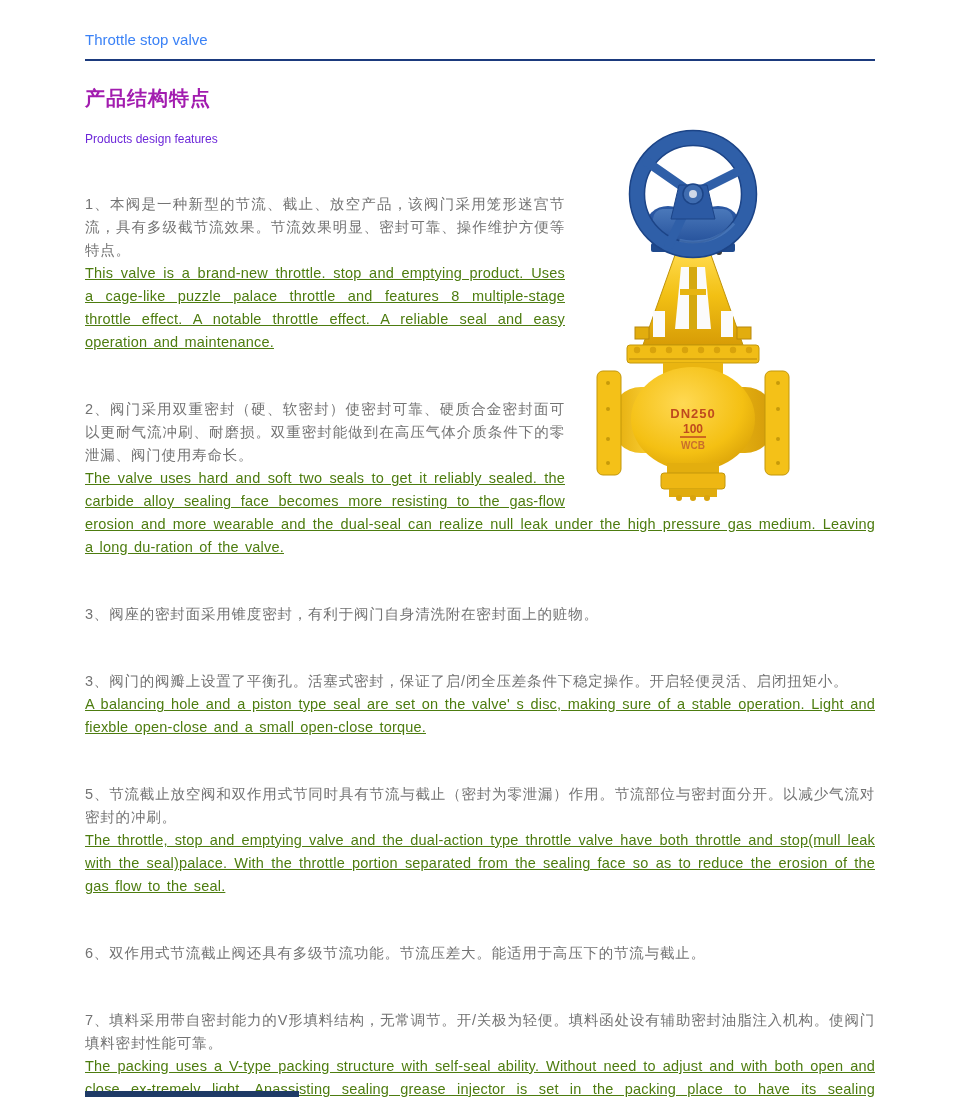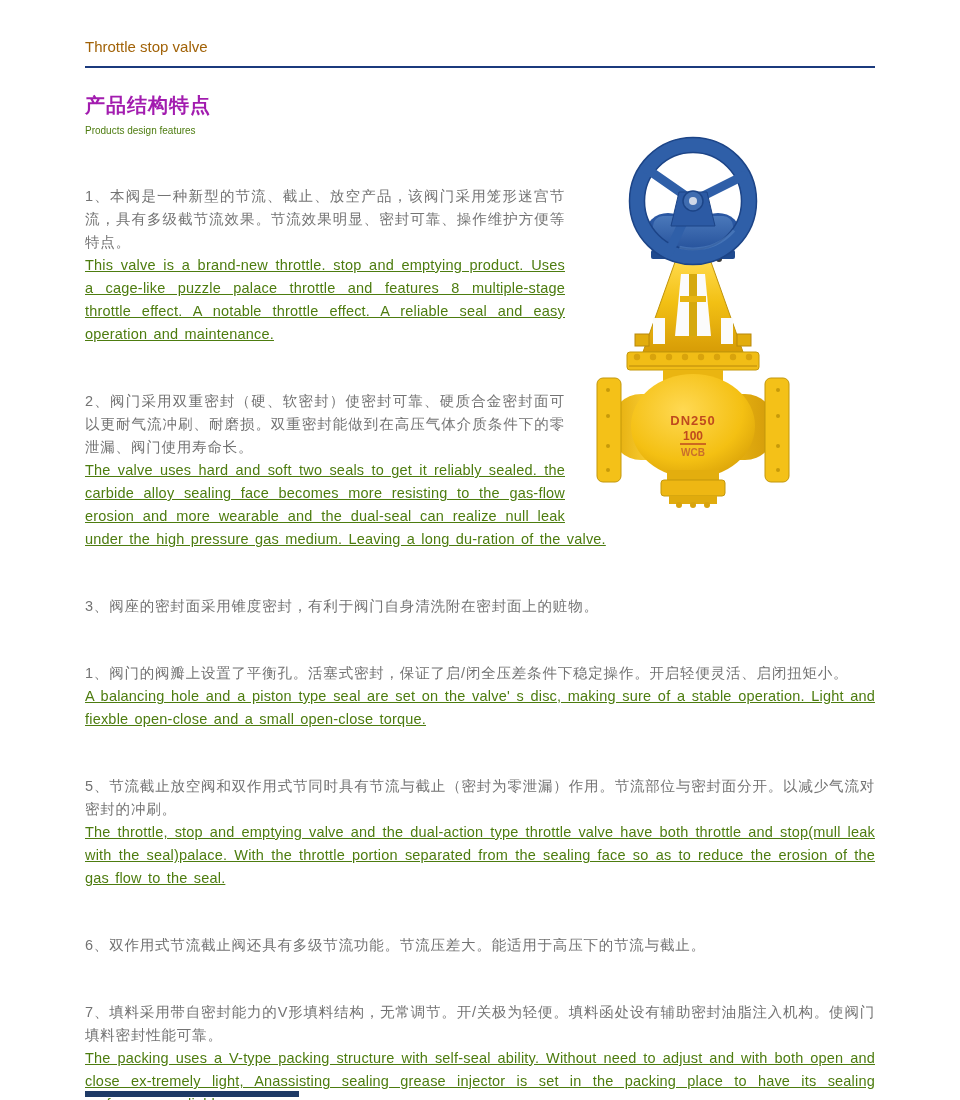--- a/index.html
+++ b/index.html
@@ -11,42 +11,42 @@
     overflow: hidden;
   }
   .content { padding: 28px 85px 0 85px; }
 
   
   .page-title {
     color: #1a3c80; font-size: 23px; font-weight: bold;
     letter-spacing: 1px; line-height: 28px;
   }
   .page-subtitle {
-    color: #a16207; font-size: 15px; line-height: 20px; margin-top: 9px;
+    color: #3b82f6; font-size: 15px; line-height: 20px; margin-top: 2px;
   }
   .header-divider {
     border: none; height: 2px; background: #1b3a7d; margin-top: 9px;
   }
 
   
   .product-photo {
     float: right;
     width: 292px; height: 382px;
     margin: 34px 0 4px 18px;
   }
   .product-photo svg { display: block; width: 292px; height: 382px; }
 
   
   .section-heading { margin-top: 24px; }
   .section-title {
     color: #a21caf; font-size: 20px; font-weight: bold;
     letter-spacing: 1px; line-height: 26px;
   }
   .section-subtitle {
-    color: #4d7c0f; font-size: 10px; line-height: 20px; margin-top: 3px;
+    color: #6d28d9; font-size: 12px; line-height: 20px; margin-top: 18px;
   }
 
   
   .features { margin-top: 26px; }
   .feature { margin-bottom: 24px; }
   .feature p {
     font-size: 14.5px; line-height: 23px; text-align: justify;
   }
   .feature .zh { color: #737373; letter-spacing: 0.8px; margin-top: 44px; }
   .feature .en { color: #4d7c0f; letter-spacing: 0.2px; word-spacing: 2px; text-decoration: underline; }
@@ -183,21 +183,21 @@
         <p class="en">This valve is a brand-new throttle. stop and emptying product. Uses a cage-like puzzle palace throttle and features 8 multiple-stage throttle effect. A notable throttle effect. A reliable seal and easy operation and maintenance.</p>
       </div>
       <div class="feature">
         <p class="zh">2、阀门采用双重密封（硬、软密封）使密封可靠、硬质合金密封面可以更耐气流冲刷、耐磨损。双重密封能做到在高压气体介质条件下的零泄漏、阀门使用寿命长。</p>
         <p class="en">The valve uses hard and soft two seals to get it reliably sealed. the carbide alloy sealing face becomes more resisting to the gas-flow erosion and more wearable and the dual-seal can realize null leak under the high pressure gas medium. Leaving a long du-ration of the valve.</p>
       </div>
       <div class="feature">
         <p class="zh">3、阀座的密封面采用锥度密封，有利于阀门自身清洗附在密封面上的赃物。</p>
       </div>
       <div class="feature">
-        <p class="zh">1、阀门的阀瓣上设置了平衡孔。活塞式密封，保证了启/闭全压差条件下稳定操作。开启轻便灵活、启闭扭矩小。</p>
+        <p class="zh">3、阀门的阀瓣上设置了平衡孔。活塞式密封，保证了启/闭全压差条件下稳定操作。开启轻便灵活、启闭扭矩小。</p>
         <p class="en">A balancing hole and a piston type seal are set on the valve' s disc, making sure of a stable operation. Light and fiexble open-close and a small open-close torque.</p>
       </div>
       <div class="feature">
         <p class="zh">5、节流截止放空阀和双作用式节同时具有节流与截止（密封为零泄漏）作用。节流部位与密封面分开。以减少气流对密封的冲刷。</p>
         <p class="en">The throttle, stop and emptying valve and the dual-action type throttle valve have both throttle and stop(mull leak with the seal)palace. With the throttle portion separated from the sealing face so as to reduce the erosion of the gas flow to the seal.</p>
       </div>
       <div class="feature">
         <p class="zh">6、双作用式节流截止阀还具有多级节流功能。节流压差大。能适用于高压下的节流与截止。</p>
       </div>
       <div class="feature">

